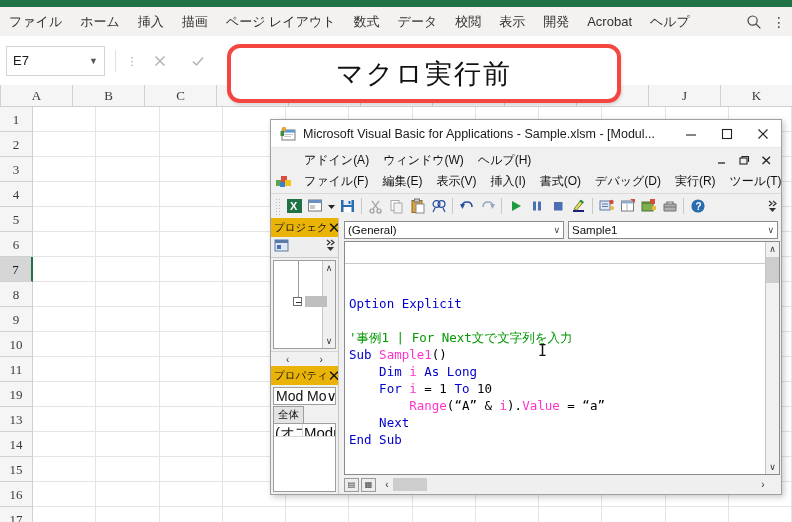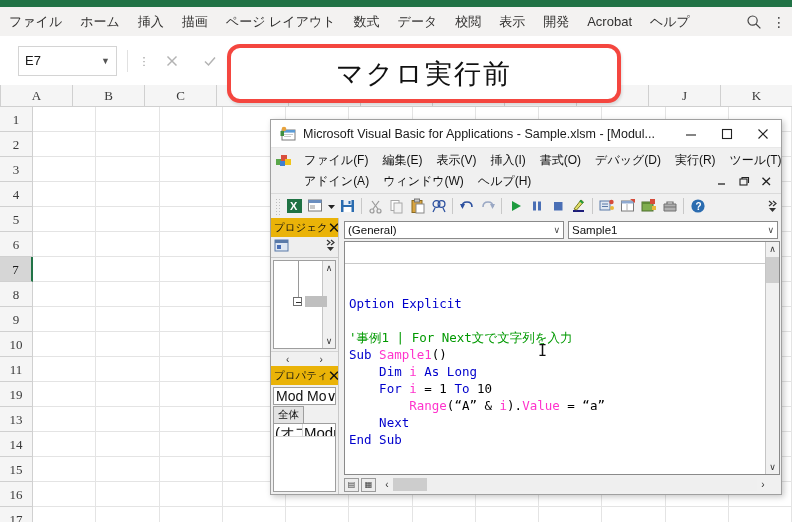--- a/index.html
+++ b/index.html
@@ -34,21 +34,21 @@
   .search-icon { width: 16px; height: 16px; display:block; }
   .kebab { font-size: 14px; color:#444; letter-spacing:0; }
 
   
   .formula-row {
     position: absolute; left: 0; top: 36px; width: 792px; height: 49px;
     background: #ffffff;
     display: flex; align-items: center;
   }
   .name-box {
-    margin-left: 18px;
+    margin-left: 6px;
     width: 99px; height: 30px;
     border: 1px solid #d4d4d4; background:#fff;
     display: flex; align-items: center; justify-content: space-between;
     padding: 0 6px; font-size: 13px; color:#1a1a1a;
   }
   .nb-caret { font-size: 9px; color:#555; }
   .fbar-sep { width:1px; height:22px; background:#e1e1e1; margin:0 10px; }
   .dots-v { width: 12px; color:#9a9a9a; font-size:11px; line-height:4px; text-align:center;}
   .fbar-btns { display:flex; align-items:center; gap: 22px; padding-left: 14px; }
   .fbar-btn { width: 16px; height: 16px; color:#b3b3b3; }
@@ -588,38 +588,20 @@
         <span class="vbe-wbtn">
           <svg width="12" height="12" viewBox="0 0 12 12">
               <line x1="1.5" y1="1.5" x2="10.5" y2="10.5" stroke="#222" stroke-width="1.1"></line>
               <line x1="10.5" y1="1.5" x2="1.5" y2="10.5" stroke="#222" stroke-width="1.1"></line>
             </svg>
         </span>
       </span>
     </div>
 
     <div class="vbe-menubar">
-      <div class="vbe-menurow">
-        <span class="vbe-appicon">
-          <svg viewBox="0 0 17 15" width="17" height="15">
-            <rect x="1" y="6" width="6" height="6" fill="#5aa74a"></rect>
-            <rect x="6" y="2" width="6" height="6" fill="#d94f3d"></rect>
-            <rect x="10" y="6" width="6" height="6" fill="#f0c419"></rect>
-            <rect x="5" y="8" width="5" height="5" fill="#3f7fd0"></rect>
-          </svg>
-        </span>
-        <span class="vbe-menu">ファイル(F)</span>
-        <span class="vbe-menu">編集(E)</span>
-        <span class="vbe-menu">表示(V)</span>
-        <span class="vbe-menu">挿入(I)</span>
-        <span class="vbe-menu">書式(O)</span>
-        <span class="vbe-menu">デバッグ(D)</span>
-        <span class="vbe-menu">実行(R)</span>
-        <span class="vbe-menu">ツール(T)</span>
-      </div>
       <div class="vbe-menurow">
         <span style="width:17px;margin-right:5px;flex:none;"></span>
         <span class="vbe-menu">アドイン(A)</span>
         <span class="vbe-menu">ウィンドウ(W)</span>
         <span class="vbe-menu">ヘルプ(H)</span>
         <span class="mdi-btns">
           <span>
             <svg width="11" height="11" viewBox="0 0 11 11">
                 <line x1="1" y1="8" x2="8" y2="8" stroke="#222" stroke-width="1.3"></line>
               </svg>
@@ -631,20 +613,38 @@
               </svg>
           </span>
           <span>
             <svg width="11" height="11" viewBox="0 0 11 11">
                 <line x1="1.5" y1="1.8" x2="9" y2="9" stroke="#222" stroke-width="1.3"></line>
                 <line x1="9" y1="1.8" x2="1.5" y2="9" stroke="#222" stroke-width="1.3"></line>
               </svg>
           </span>
         </span>
       </div>
+      <div class="vbe-menurow">
+        <span class="vbe-appicon">
+          <svg viewBox="0 0 17 15" width="17" height="15">
+            <rect x="1" y="6" width="6" height="6" fill="#5aa74a"></rect>
+            <rect x="6" y="2" width="6" height="6" fill="#d94f3d"></rect>
+            <rect x="10" y="6" width="6" height="6" fill="#f0c419"></rect>
+            <rect x="5" y="8" width="5" height="5" fill="#3f7fd0"></rect>
+          </svg>
+        </span>
+        <span class="vbe-menu">ファイル(F)</span>
+        <span class="vbe-menu">編集(E)</span>
+        <span class="vbe-menu">表示(V)</span>
+        <span class="vbe-menu">挿入(I)</span>
+        <span class="vbe-menu">書式(O)</span>
+        <span class="vbe-menu">デバッグ(D)</span>
+        <span class="vbe-menu">実行(R)</span>
+        <span class="vbe-menu">ツール(T)</span>
+      </div>
     </div>
 
     <div class="vbe-toolbar">
       <span class="tb-grip"></span>
       <span class="tb-item">
         <svg width="17" height="16" viewBox="0 0 17 16">
             <rect x="1" y="1" width="15" height="14" fill="#1f7244"></rect>
             <text x="4" y="12" font-size="11" font-family="sans-serif" fill="#fff" font-weight="bold">X</text>
           </svg>
       </span>

